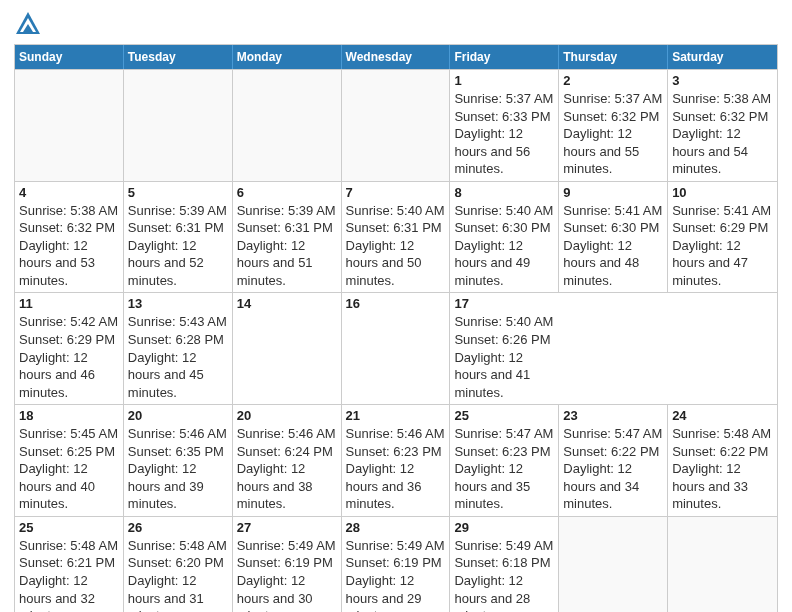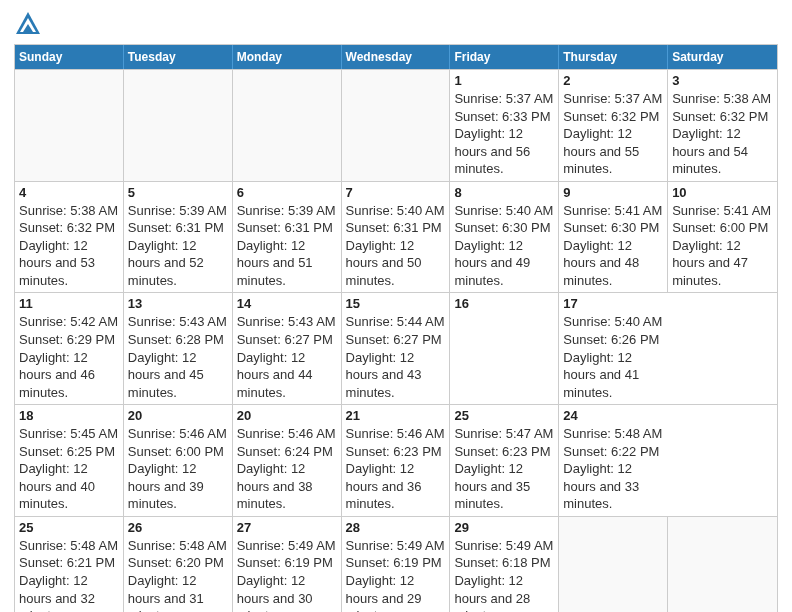--- a/index.html
+++ b/index.html
@@ -206,21 +206,21 @@
           <div class="cal-cell">
             <span class="day-num">9</span>
             <div class="day-info">Sunrise: 5:41 AM
 Sunset: 6:30 PM
 Daylight: 12 hours
 and 48 minutes.</div>
           </div>
           <div class="cal-cell">
             <span class="day-num">10</span>
             <div class="day-info">Sunrise: 5:41 AM
-Sunset: 6:00 PM
+Sunset: 6:29 PM
 Daylight: 12 hours
 and 47 minutes.</div>
           </div>
         </div>
         <div class="cal-row">
           <div class="cal-cell">
             <span class="day-num">11</span>
             <div class="day-info">Sunrise: 5:42 AM
 Sunset: 6:29 PM
 Daylight: 12 hours
@@ -228,31 +228,20 @@
           </div>
           <div class="cal-cell">
             <span class="day-num">13</span>
             <div class="day-info">Sunrise: 5:43 AM
 Sunset: 6:28 PM
 Daylight: 12 hours
 and 45 minutes.</div>
           </div>
           <div class="cal-cell">
             <span class="day-num">14</span>
-            <div class="day-info">Sunrise: 5:43 AM
-Sunset: 6:27 PM
-Daylight: 12 hours
-and 44 minutes.</div>
-          </div>
-          <div class="cal-cell">
-            <span class="day-num">15</span>
-            <div class="day-info">Sunrise: 5:44 AM
-Sunset: 6:27 PM
-Daylight: 12 hours
-and 43 minutes.</div>
           </div>
           <div class="cal-cell">
             <span class="day-num">16</span>
           </div>
           <div class="cal-cell">
             <span class="day-num">17</span>
             <div class="day-info">Sunrise: 5:40 AM
 Sunset: 6:26 PM
 Daylight: 12 hours
 and 41 minutes.</div>
@@ -262,21 +251,21 @@
           <div class="cal-cell">
             <span class="day-num">18</span>
             <div class="day-info">Sunrise: 5:45 AM
 Sunset: 6:25 PM
 Daylight: 12 hours
 and 40 minutes.</div>
           </div>
           <div class="cal-cell">
             <span class="day-num">20</span>
             <div class="day-info">Sunrise: 5:46 AM
-Sunset: 6:00 PM
+Sunset: 6:35 PM
 Daylight: 12 hours
 and 39 minutes.</div>
           </div>
           <div class="cal-cell">
             <span class="day-num">20</span>
             <div class="day-info">Sunrise: 5:46 AM
 Sunset: 6:24 PM
 Daylight: 12 hours
 and 38 minutes.</div>
           </div>
@@ -286,20 +275,27 @@
 Sunset: 6:23 PM
 Daylight: 12 hours
 and 36 minutes.</div>
           </div>
           <div class="cal-cell">
             <span class="day-num">25</span>
             <div class="day-info">Sunrise: 5:47 AM
 Sunset: 6:23 PM
 Daylight: 12 hours
 and 35 minutes.</div>
+          </div>
+          <div class="cal-cell">
+            <span class="day-num">23</span>
+            <div class="day-info">Sunrise: 5:47 AM
+Sunset: 6:22 PM
+Daylight: 12 hours
+and 34 minutes.</div>
           </div>
           <div class="cal-cell">
             <span class="day-num">24</span>
             <div class="day-info">Sunrise: 5:48 AM
 Sunset: 6:22 PM
 Daylight: 12 hours
 and 33 minutes.</div>
           </div>
         </div>
         <div class="cal-row">

